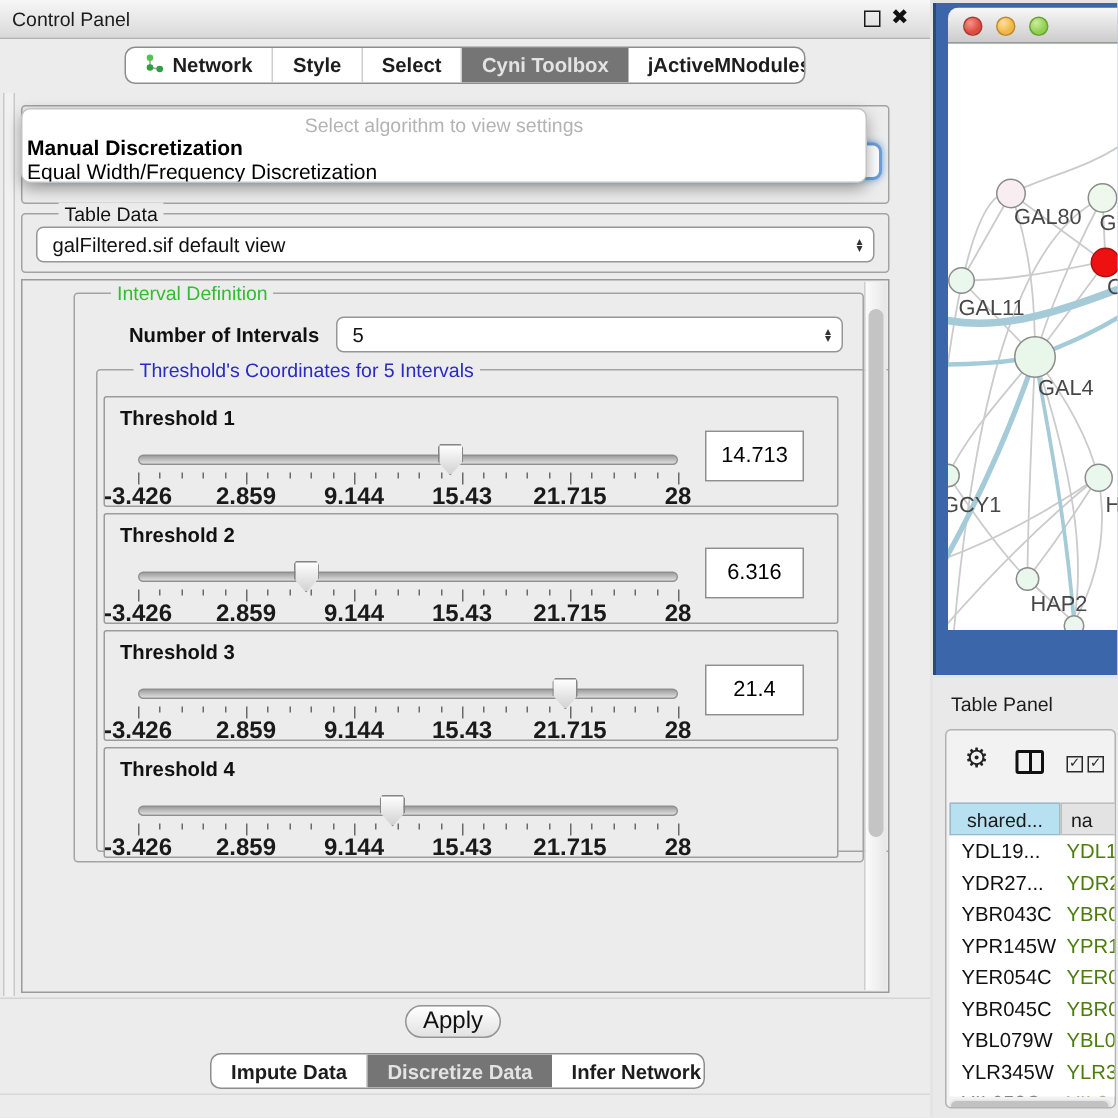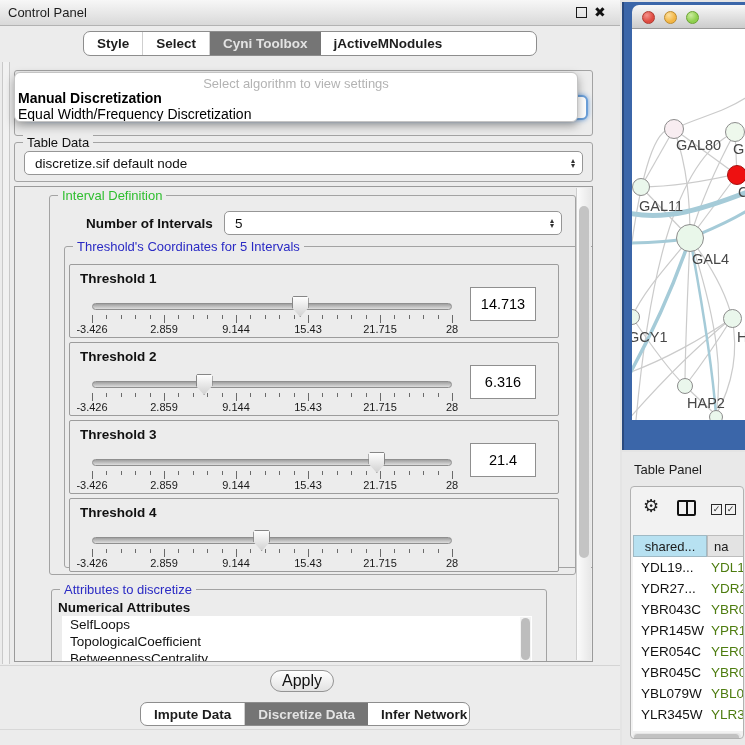--- a/index.html
+++ b/index.html
@@ -23,21 +23,21 @@
     overflow:hidden; align-items:stretch; }
   .tabbar .tab { display:flex; align-items:center; gap:5px; padding:0 13px; font-size:13.5px;
     font-weight:700; color:#1d1d1d; border-right:1px solid #cfcfcf; white-space:nowrap; }
   .tabbar .tab:last-child { border-right:none; }
   .tabbar .tab.selected { background:#757575; color:#e3e3e3; border-right:none; }
   .top-tabbar { left:83px; top:31px; width:454px; height:25px; }
   .bottom-tabbar { left:140px; top:702px; width:330px; height:24px; }
 
   
   .groupbox { border:1px solid #a3a3a3; border-radius:3px; }
-  .gb-label { position:absolute; top:-8px; left:8px; background:#ececec; padding:0 4px;
+  .gb-label { position:absolute; top:-8px; left:24px; background:#ececec; padding:0 4px;
     font-size:13px; white-space:nowrap; }
   .lbl-green { color:#2fbe2f; }
   .lbl-blue  { color:#2a2ac4; }
   .lbl-black { color:#111; }
 
   .algo-group { left:14px; top:70px; width:579px; height:66px; }
   .algo-label { left:24px; top:72px; font-size:13px; color:#8f8f8f; }
 
   .combo { background:#fff; border:1px solid #969696; border-radius:5px; display:flex;
     align-items:center; font-size:13.5px; color:#111; padding-left:10px; position:absolute; }
@@ -74,22 +74,22 @@
   .thr-trackwrap { position:absolute; left:22px; top:38px; width:360px; height:8px; }
   .thr-track { width:100%; height:7px; border-radius:4px; border:1px solid #8f8f8f;
     background:linear-gradient(#9f9f9f,#dedede); }
   .thr-thumb { position:absolute; top:-7px; width:17px; height:21px;
     background:linear-gradient(#fefefe,#d2d2d2); border:1px solid #868686;
     clip-path:polygon(10% 0,90% 0,100% 12%,100% 55%,50% 100%,0 55%,0 12%); }
   .thr-ticks { position:absolute; left:22px; top:50px; width:360px; height:8px; }
   .thr-ticks i { position:absolute; width:1px; background:#6a6a6a; top:0; }
   .thr-ticks i.minor { height:4px; } .thr-ticks i.major { height:8px; }
   .thr-axislabels { position:absolute; left:22px; top:58px; width:360px; height:12px; }
-  .thr-axislabels span { position:absolute; transform:translateX(-50%); font-size:11px;
-    font-weight:400; color:#1a1a1a; white-space:nowrap; }
+  .thr-axislabels span { position:absolute; transform:translateX(-50%); font-size:16px;
+    font-weight:700; color:#1a1a1a; white-space:nowrap; }
   .thr-valuebox { position:absolute; left:400px; top:22px; width:66px; height:34px; background:#fff;
     border:1px solid #8f8f8f; display:flex; align-items:center; justify-content:center;
     font-size:14.5px; color:#000; }
 
   .attr-group { position:absolute; left:36px; top:402px; width:496px; height:86px; }
   .num-label { position:absolute; left:6px; top:10px; font-size:13.5px; font-weight:700; color:#111; }
   .attr-listbox { position:absolute; left:10px; top:26px; width:470px; height:48px; background:#fff;
     overflow:hidden; }
   .attr-item { font-size:13.5px; color:#111; line-height:17px; padding-left:8px; list-style:none; }
   .attr-scrollbar { position:absolute; right:1px; top:1px; width:11px; height:46px; background:#f4f4f4; }
@@ -154,20 +154,30 @@
   <div class="abs cp-titlebar">
     <span class="abs cp-title">Control Panel</span>
     <span class="abs float-box"></span>
     <span class="abs close-x">✖</span>
   </div>
 
   <div class="abs left-strip"></div>
 
   <div class="abs tabbar top-tabbar" id="top-tabs">
       <div class="tab">
+        <span><svg class="net-tab-icon" viewBox="0 0 13 13">
+            <line x1="3" y1="3" x2="3" y2="9" stroke="#9e9e9e"></line>
+            <line x1="3" y1="9" x2="9" y2="10" stroke="#9e9e9e"></line>
+            <circle cx="3" cy="2.5" r="2.2" fill="#57c14f"></circle>
+            <circle cx="3" cy="9" r="2.2" fill="#2f9e46"></circle>
+            <circle cx="9.5" cy="10" r="2.2" fill="#2f9e46"></circle>
+          </svg></span>
+        <span>Network</span>
+      </div>
+      <div class="tab">
         <span>Style</span>
       </div>
       <div class="tab">
         <span>Select</span>
       </div>
       <div class="tab selected">
         <span>Cyni Toolbox</span>
       </div>
       <div class="tab">
         <span>jActiveMNodules</span>
@@ -181,21 +191,21 @@
   <div class="abs algo-popup">
     <div class="popup-placeholder">Select algorithm to view settings</div>
     <div class="popup-opt bold">Manual Discretization</div>
     <div class="popup-opt">Equal Width/Frequency Discretization</div>
   </div>
 
   <div class="abs groupbox table-data-group">
     <span class="gb-label lbl-black">Table Data</span>
   </div>
   <div class="combo table-data-combo">
-    <span>discretize.sif default node</span>
+    <span>galFiltered.sif default view</span>
     <span class="spin">
         <span>▴</span>
         <span>▾</span>
       </span>
   </div>
 
   <div class="abs scrollpane">
     <div class="groupbox interval-group">
       <span class="gb-label lbl-green">Interval Definition</span>
       <span class="noi-label">Number of Intervals</span>
@@ -379,34 +389,20 @@
               <span style="left:20%">2.859</span>
               <span style="left:40%">9.144</span>
               <span style="left:60%">15.43</span>
               <span style="left:80%">21.715</span>
               <span style="left:100%">28</span>
             </div>
           </div>
         </div>
     </div>
 
-    <div class="groupbox attr-group">
-      <span class="gb-label lbl-blue">Attributes to discretize</span>
-      <span class="num-label">Numerical Attributes</span>
-      <div class="attr-listbox">
-        <ul id="attr-list">
-            <li class="attr-item">SelfLoops</li>
-            <li class="attr-item">TopologicalCoefficient</li>
-            <li class="attr-item">BetweennessCentrality</li>
-          </ul>
-        <div class="attr-scrollbar">
-            <div class="attr-thumb"></div>
-          </div>
-      </div>
-    </div>
 
     <div class="sp-scrollbar">
       <div class="sp-thumb"></div>
     </div>
   </div>
 
   <div class="abs sep-665"></div>
   <button class="abs apply-btn">Apply</button>
   <div class="abs tabbar bottom-tabbar" id="bottom-tabs">
       <div class="tab">

